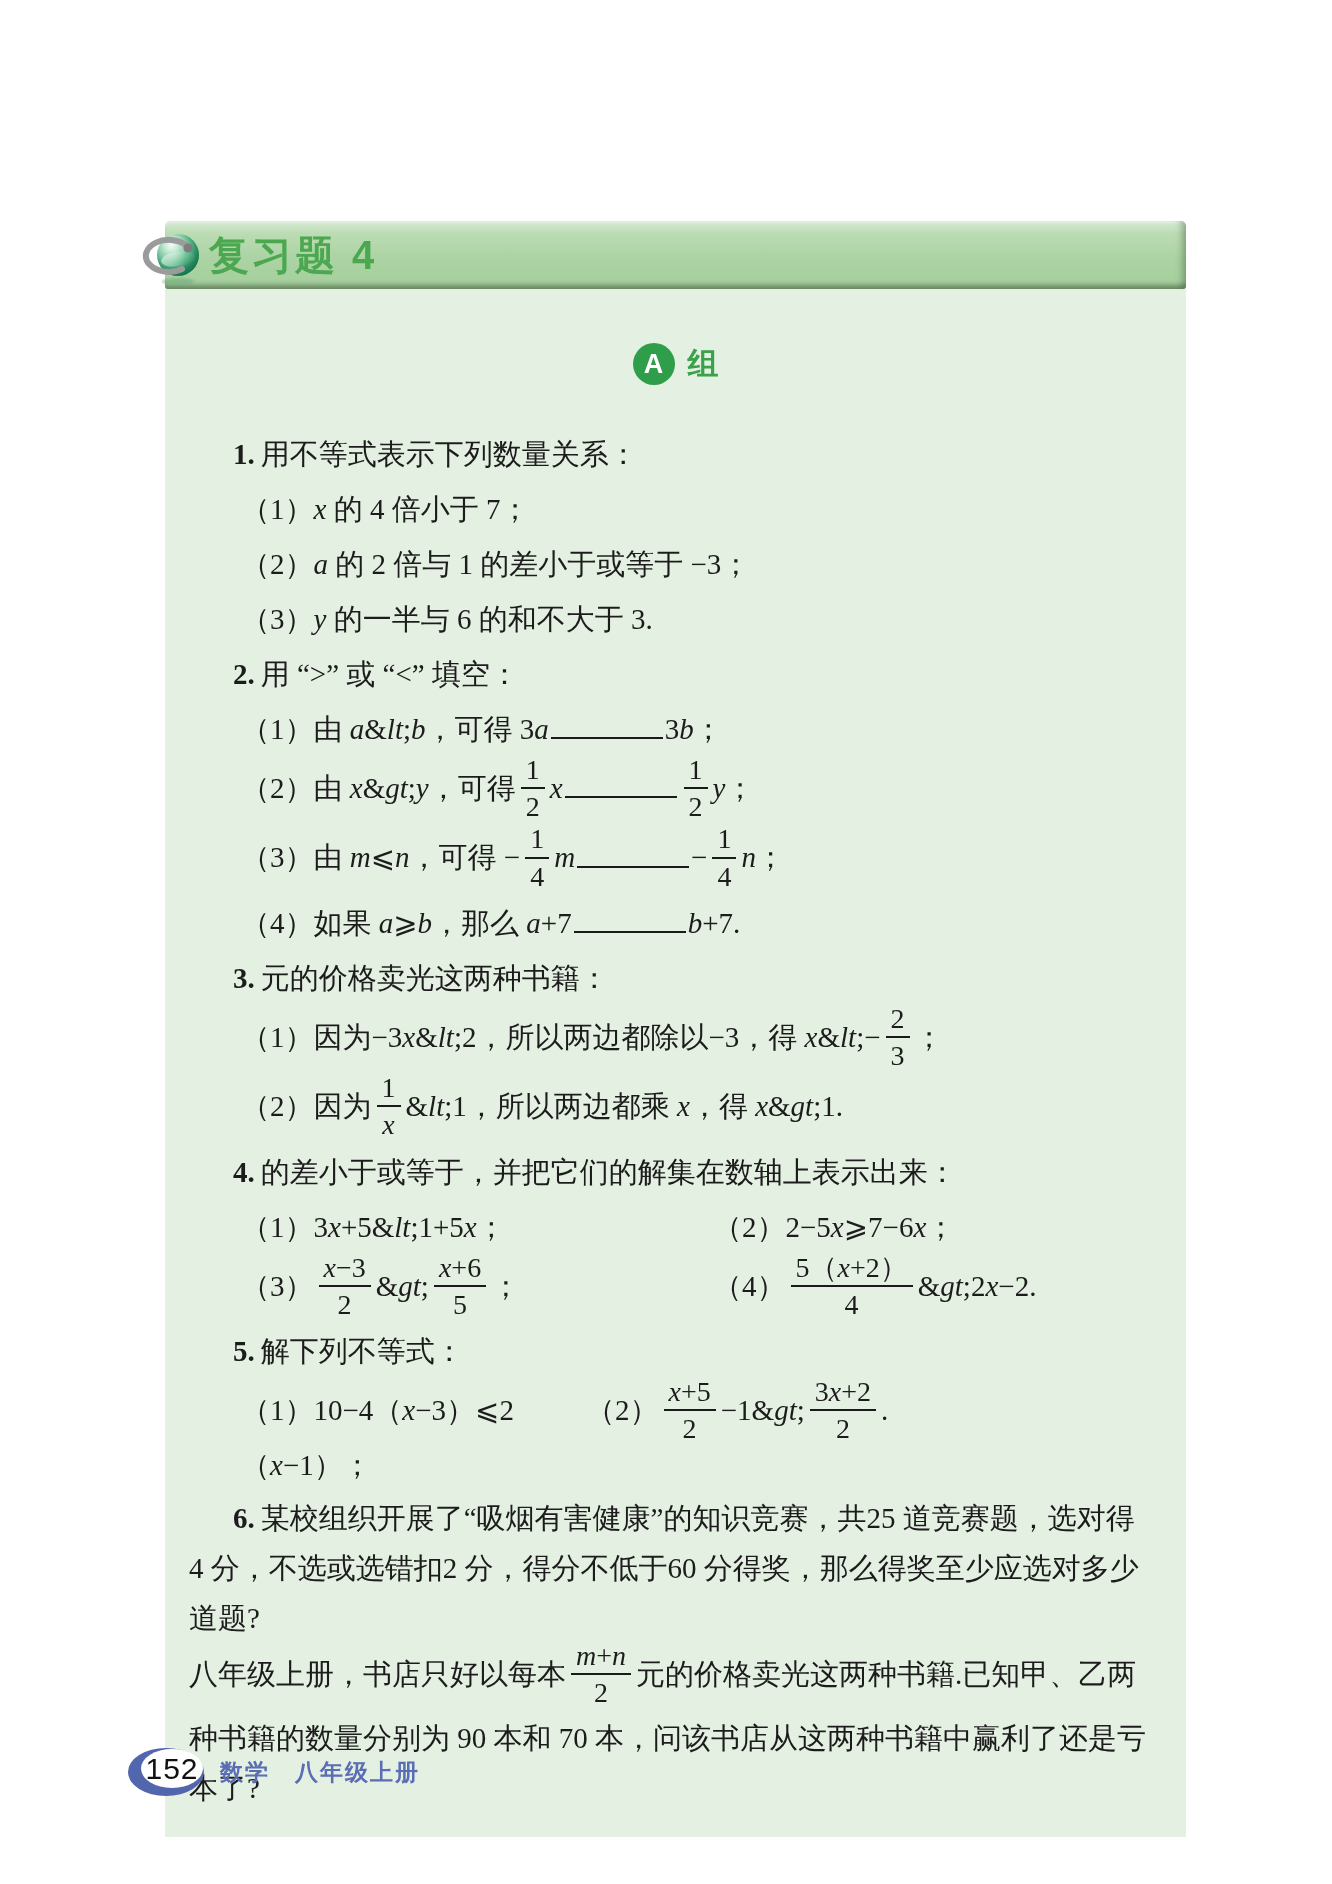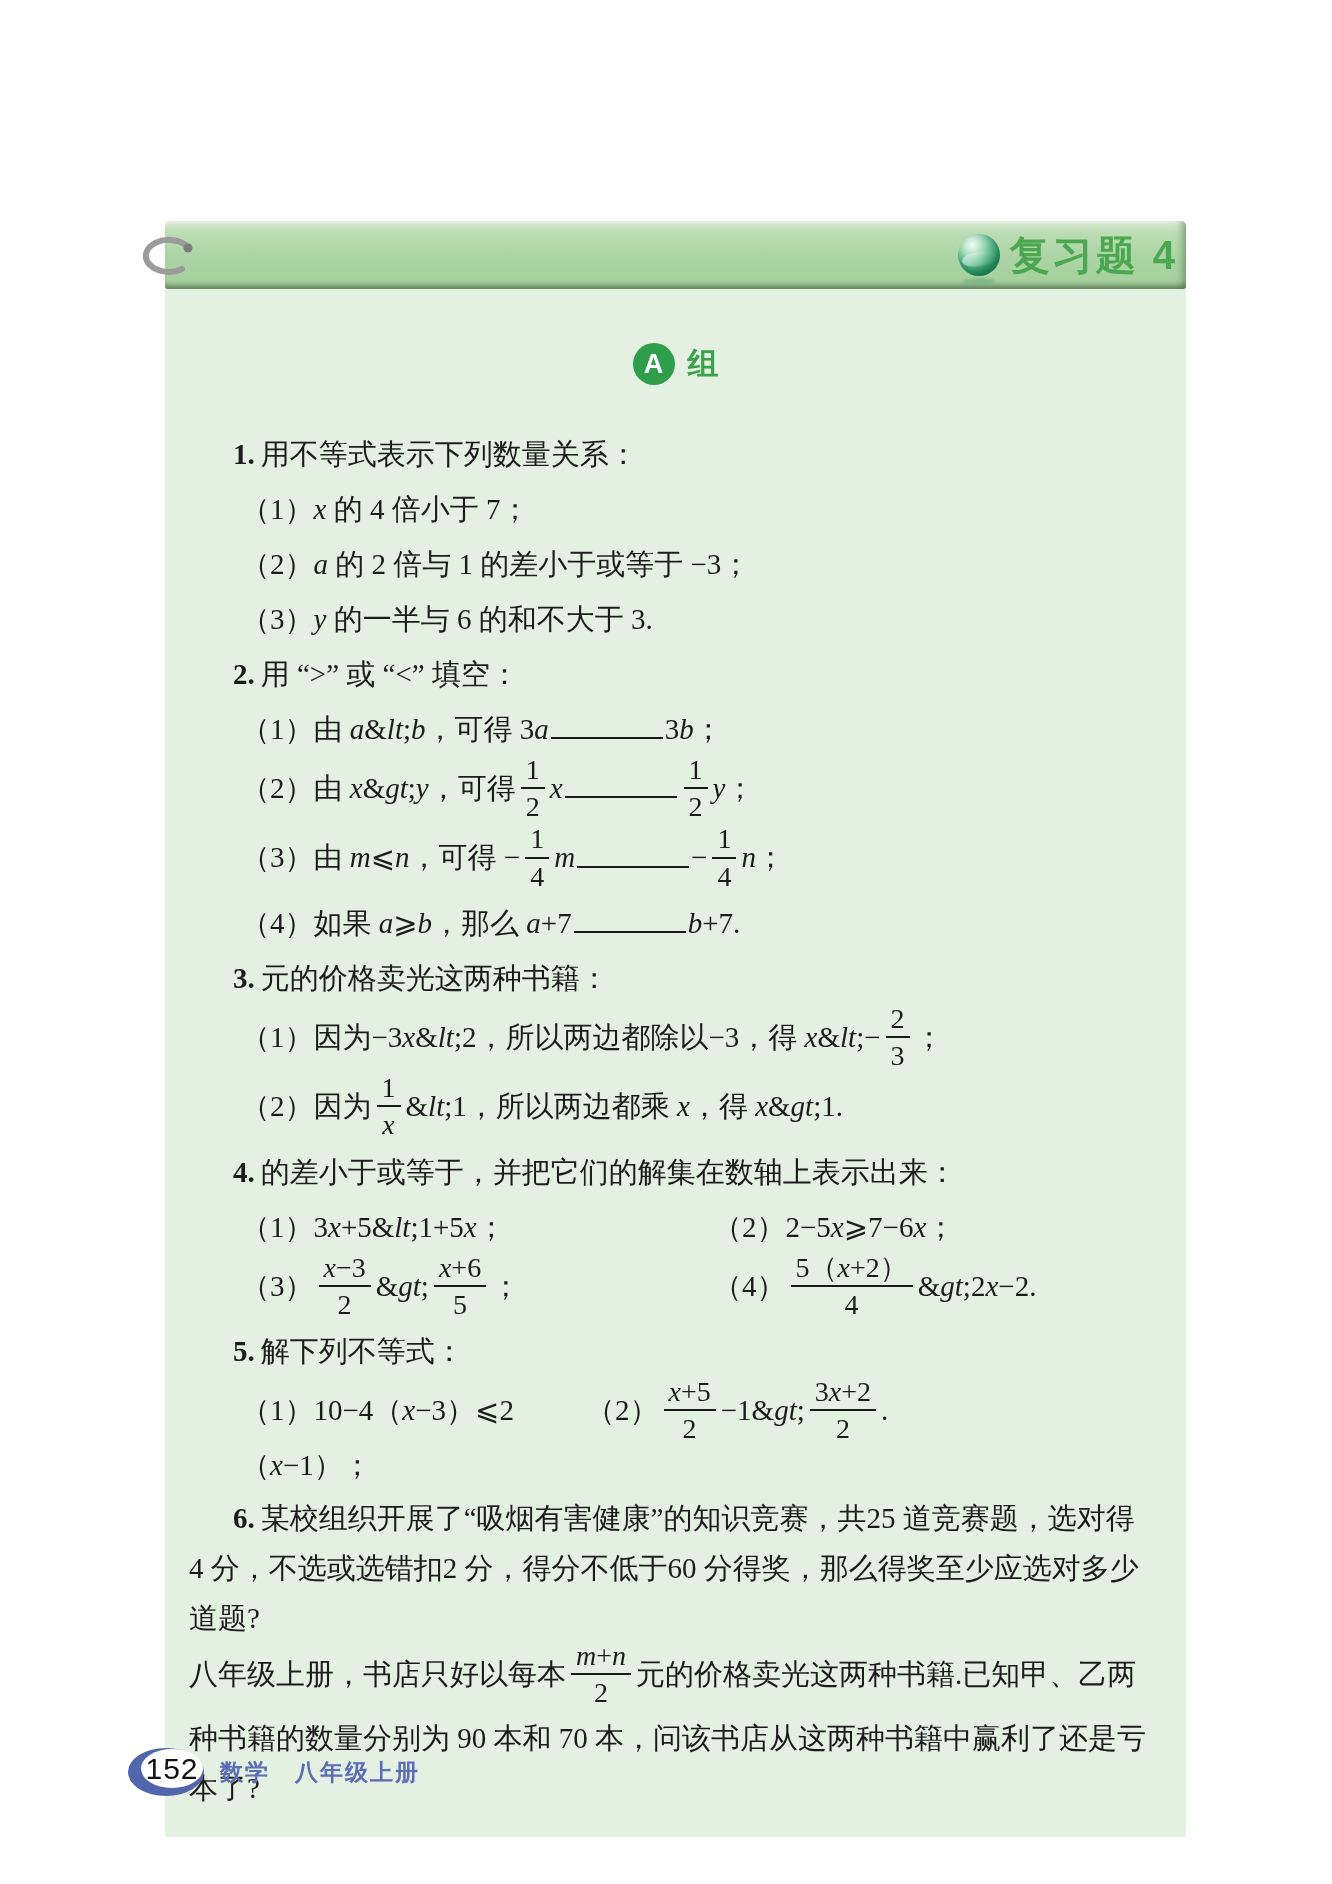--- a/index.html
+++ b/index.html
@@ -13,21 +13,21 @@
   
   .card { position:absolute; left:165px; top:221px; width:1021px; }
 
   .band {
     position:relative; height:68px;
     background:linear-gradient(180deg,#d6ead1 0%,#bcdcb4 18%,#abd3a3 55%,#a5cf9d 100%);
     border-radius:5px 5px 3px 3px;
     box-shadow: inset 0 -7px 5px -3px rgba(74,102,68,.65),
                 inset -7px 0 6px -3px rgba(74,102,68,.45),
                 inset 0 3px 3px -1px rgba(255,255,255,.65);
-    display:flex; align-items:center; justify-content:flex-end;
+    display:flex; align-items:center; justify-content:flex-start;
   }
   .band-title-wrap { display:flex; align-items:center; gap:10px; transform:translateX(-8px); }
   .globe {
     width:42px; height:42px; border-radius:50%; position:relative;
     background:radial-gradient(circle at 34% 26%, #f4fcf6 0%, #c9ead5 16%, #6cc397 42%, #2f9c6c 68%, #12744e 100%);
     box-shadow: inset -4px -6px 9px rgba(0,70,40,.35);
   }
   .globe::before {
     content:""; position:absolute; left:4px; top:18px; width:34px; height:14px;
     border-radius:50% / 60%;

